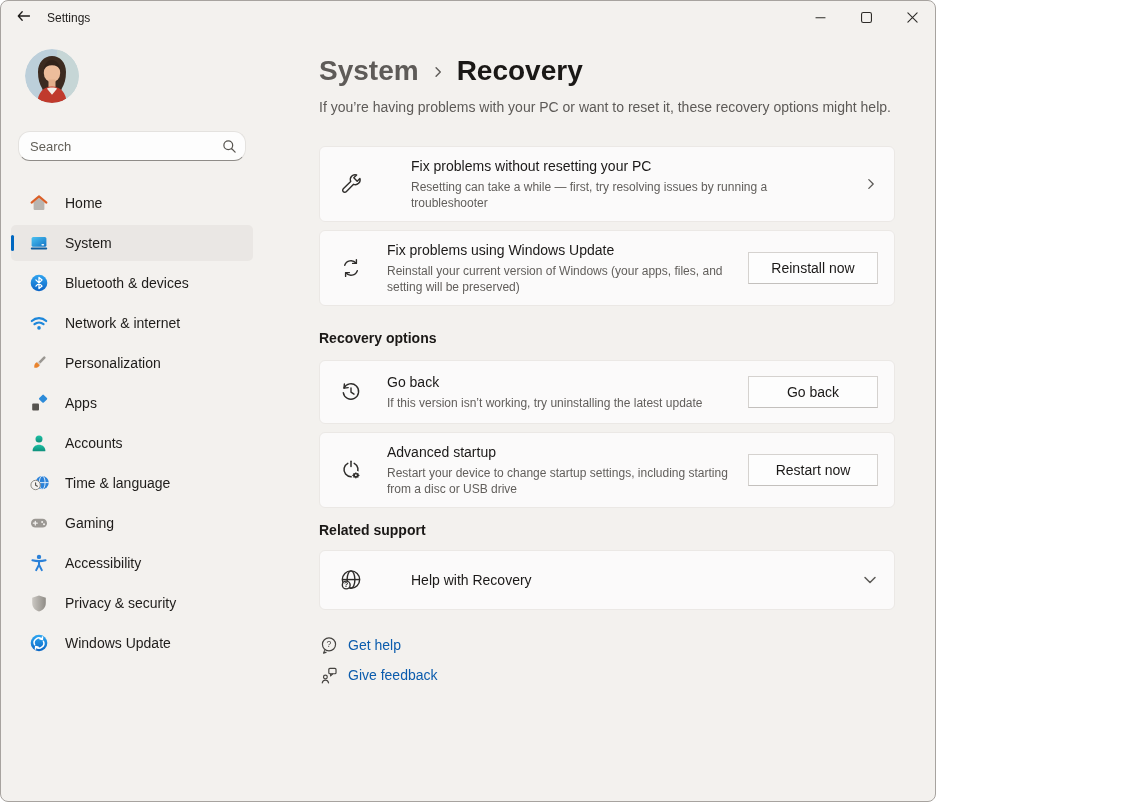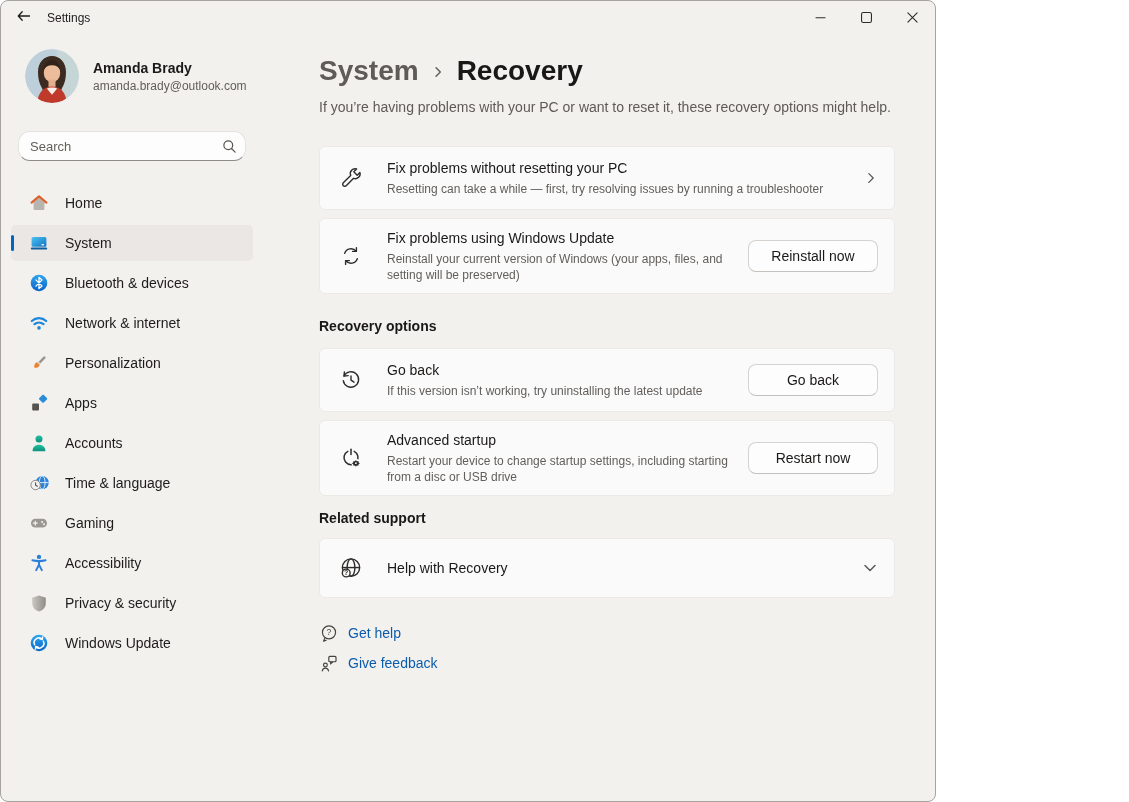--- a/index.html
+++ b/index.html
@@ -48,30 +48,30 @@
   .breadcrumb{display:flex;align-items:center;font-size:28px;font-weight:600;line-height:36px;}
   .crumb-parent{color:#5e5b58;cursor:pointer;}
   .crumb-sep{margin:2px 12px 0 12px;display:flex;align-items:center;}
   .crumb-current{color:#1a1816;}
   .subtitle{font-size:14px;color:#5d5a57;margin-top:8px;line-height:20px;}
 
   .cards{margin-top:29px;}
   .card{display:flex;align-items:center;min-height:64px;background:#fbfafa;
     border:1px solid #ebe8e5;border-radius:6px;box-sizing:border-box;
     padding:10px 16px 10px 18px;margin-bottom:8px;}
-  .card.clickable{cursor:pointer;}
+  .card.clickable{cursor:pointer;gap:24px;}
   .card-ico{width:26px;display:flex;align-items:center;justify-content:center;flex-shrink:0;}
   .card-text{flex:1;margin-left:23px;min-width:0;}
   .card-title{font-size:14px;color:#1b1918;line-height:19px;}
   .card-desc{font-size:12px;color:#615e5b;line-height:16px;margin-top:3px;}
   .card-chevron{margin-left:14px;display:flex;align-items:center;}
 
   .btn{min-width:130px;height:32px;box-sizing:border-box;display:flex;align-items:center;
     justify-content:center;background:#fdfdfd;border:1px solid #d5d2cf;border-bottom-color:#c3c0bd;
-    border-radius:8px;font-size:14px;color:#1b1918;cursor:pointer;flex-shrink:0;
+    border-radius:0;font-size:14px;color:#1b1918;cursor:pointer;flex-shrink:0;
     font-family:"Liberation Sans",sans-serif;padding:8px 12px;}
 
   .section-title{font-size:14px;font-weight:bold;color:#1a1816;margin:22px 0 12px 0;line-height:20px;}
   .section-title.support{margin-top:12px;margin-bottom:10px;}
 
   .footer-links{margin-top:26px;}
   .footer-link{display:flex;align-items:center;margin-bottom:12px;cursor:pointer;width:max-content;}
   .footer-link .lk-ico{width:20px;display:flex;align-items:center;justify-content:center;}
   .footer-link .lk-text{font-size:14px;margin-left:9px;color:#0b5cad;}
 </style>
@@ -125,24 +125,20 @@
               <rect x="32" width="22" height="54" fill="#cddcd4" opacity=".55"></rect>
               <path d="M13 23c0-9.5 6-16 14-16s14 6.5 14 16c0 7-1.5 12-4.2 16.5l-2.8 9.5H20l-2.8-9.5C14.5 35 13 30 13 23z" fill="#3c2b20"></path>
               <ellipse cx="27" cy="24" rx="8.2" ry="9.3" fill="#edbd9b"></ellipse>
               <path d="M18.4 21c1.4-6.8 4.5-10 8.6-10s7.3 3.6 8.6 10c-2-3.2-4.5-4.7-8.6-4.7s-6.7 1.5-8.6 4.7z" fill="#32231a"></path>
               <rect x="23.5" y="30.5" width="7" height="7.5" fill="#e3af8c"></rect>
               <path d="M12.5 54c0-10 6-16.5 14.5-16.5S41.5 44 41.5 54z" fill="#c03a2c"></path>
               <path d="M21.8 39.5l5.2 6.3 5.2-6.3c-2-1.5-8.4-1.5-10.4 0z" fill="#f4efe9"></path>
             </g>
           </svg>
         </div>
-        <div class="profile-text">
-          <div class="profile-name">Amanda Brady</div>
-          <div class="profile-email">amanda.brady@outlook.com</div>
-        </div>
       </div>
 
       <div class="search-box">
         <input type="text" placeholder="Search" style="">
         <span class="search-icon">
           <svg width="15" height="15" viewBox="0 0 16 16">
               <circle cx="6.7" cy="6.7" r="4.7" fill="none" stroke="#57544f" stroke-width="1.3"></circle>
               <path d="M10.4 10.4 14 14" stroke="#57544f" stroke-width="1.3" stroke-linecap="round"></path>
             </svg>
         </span>

